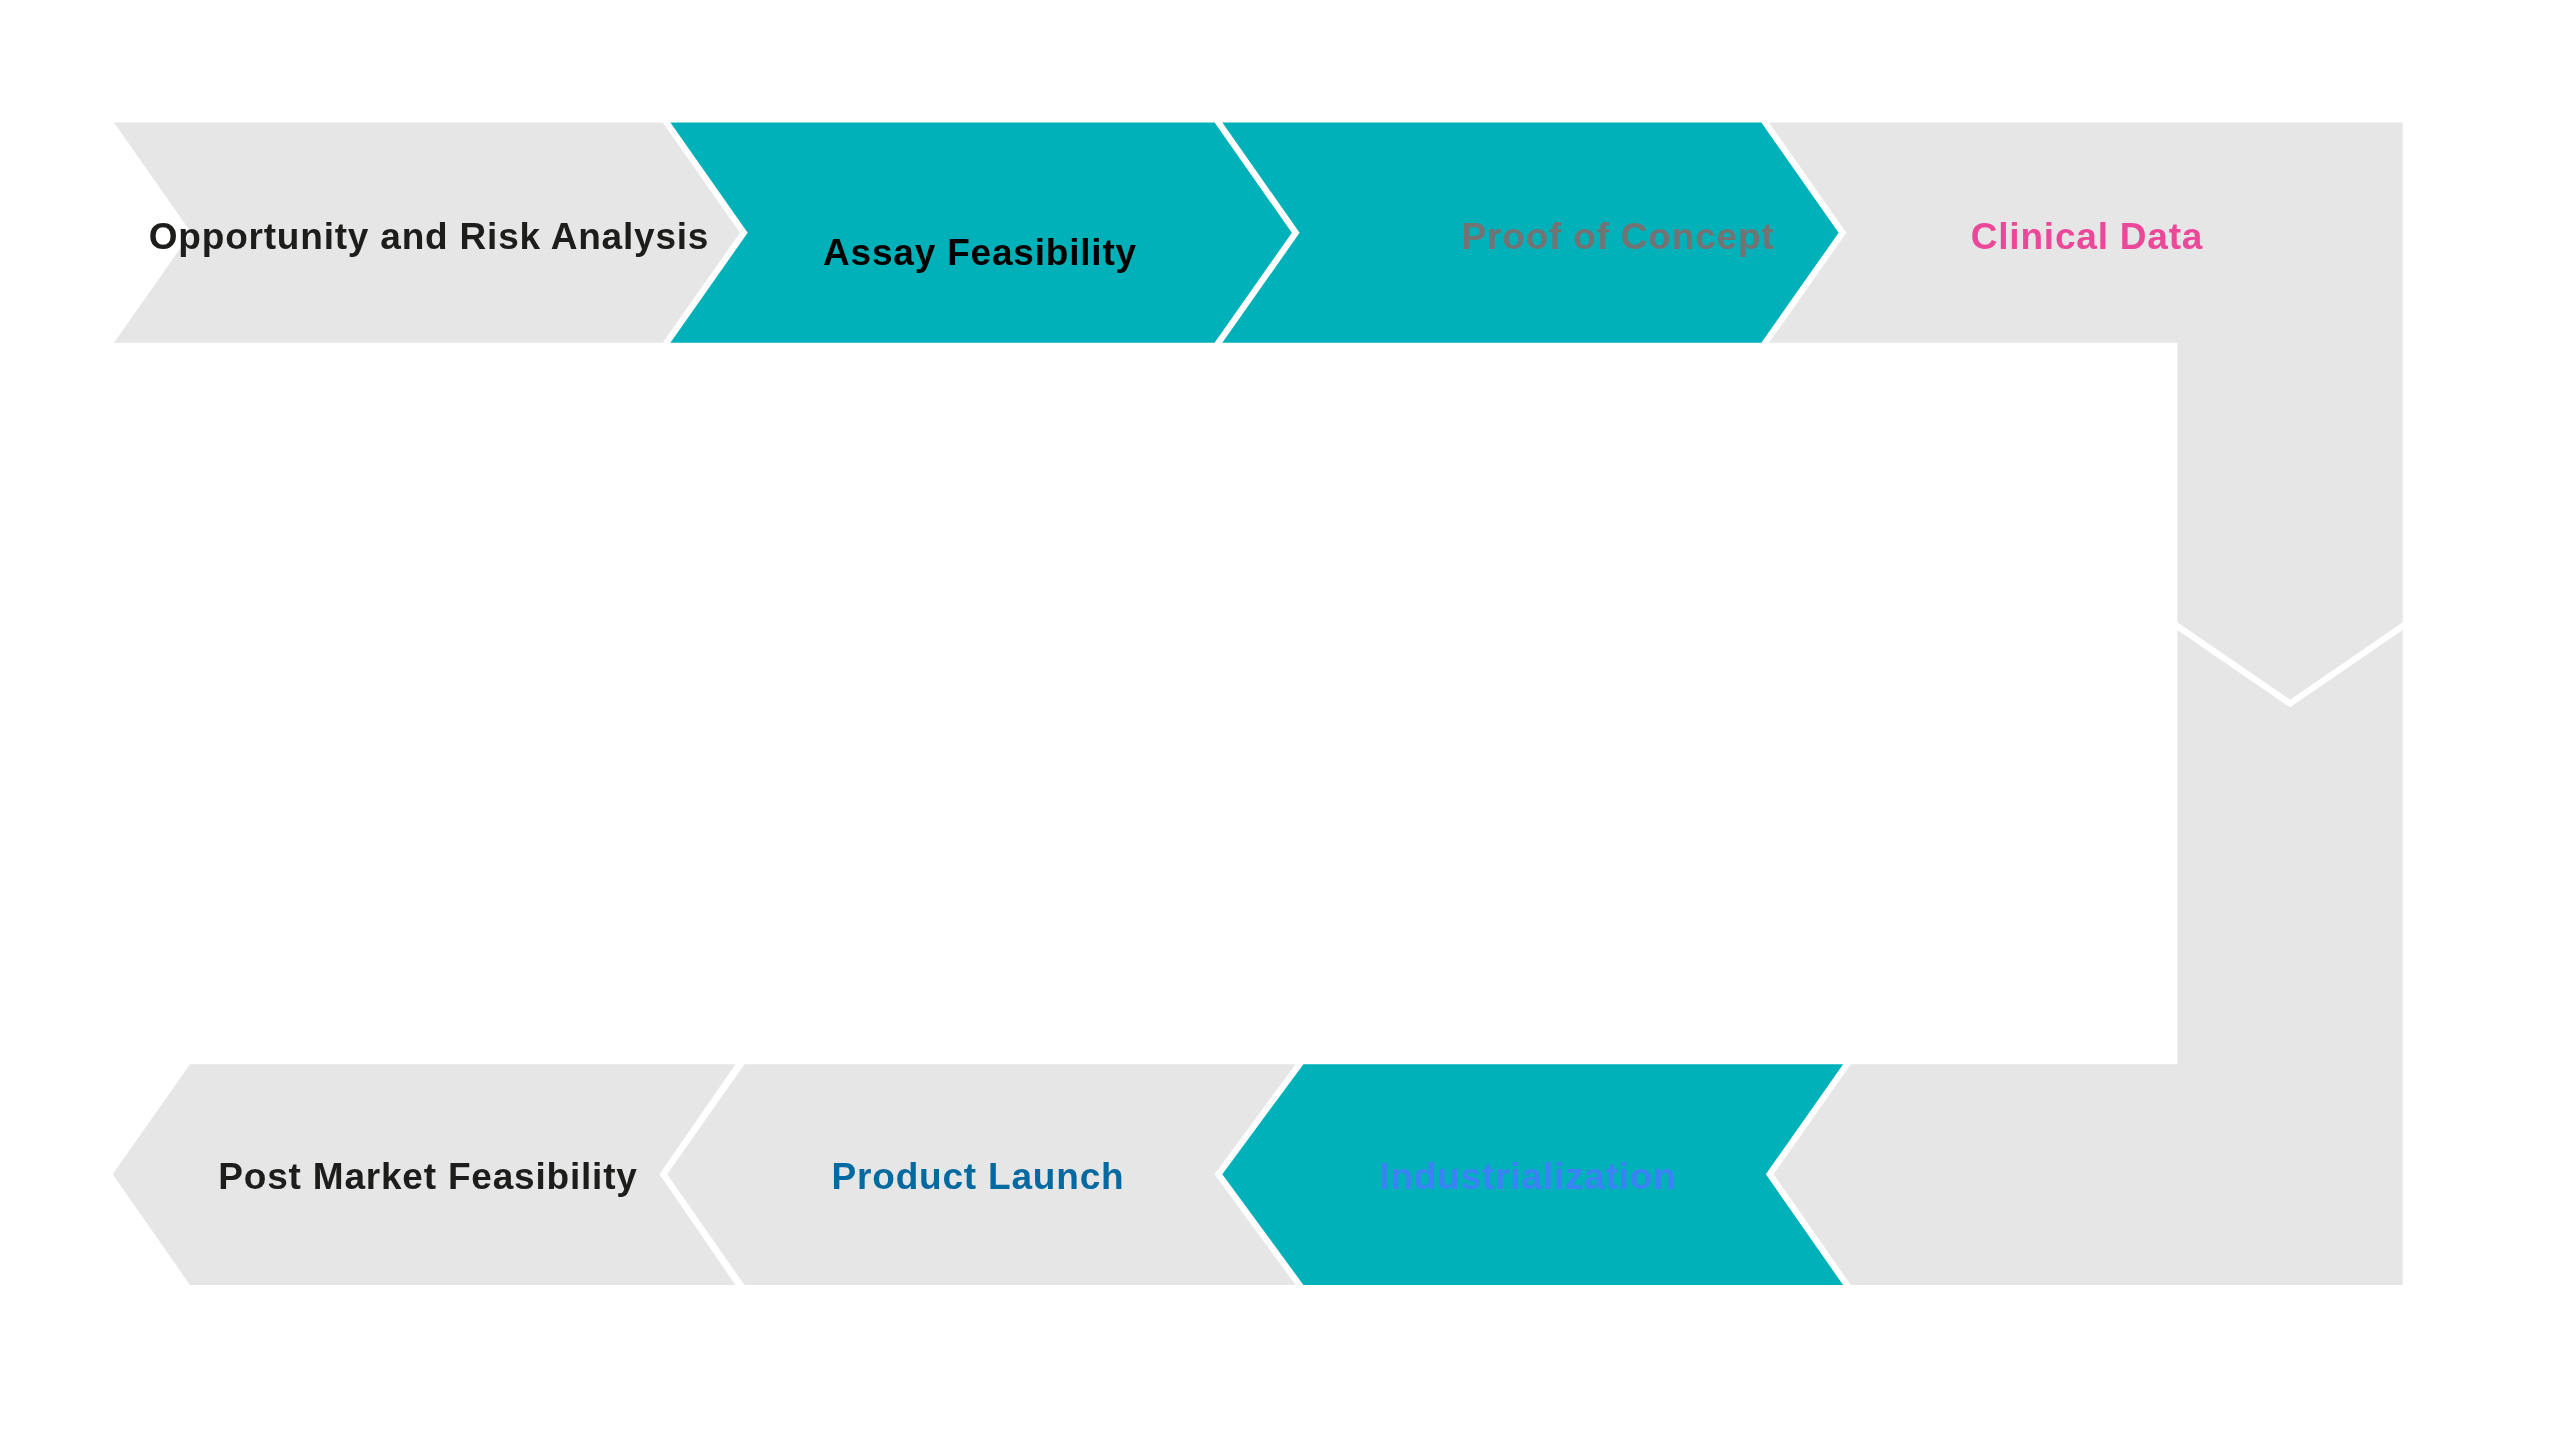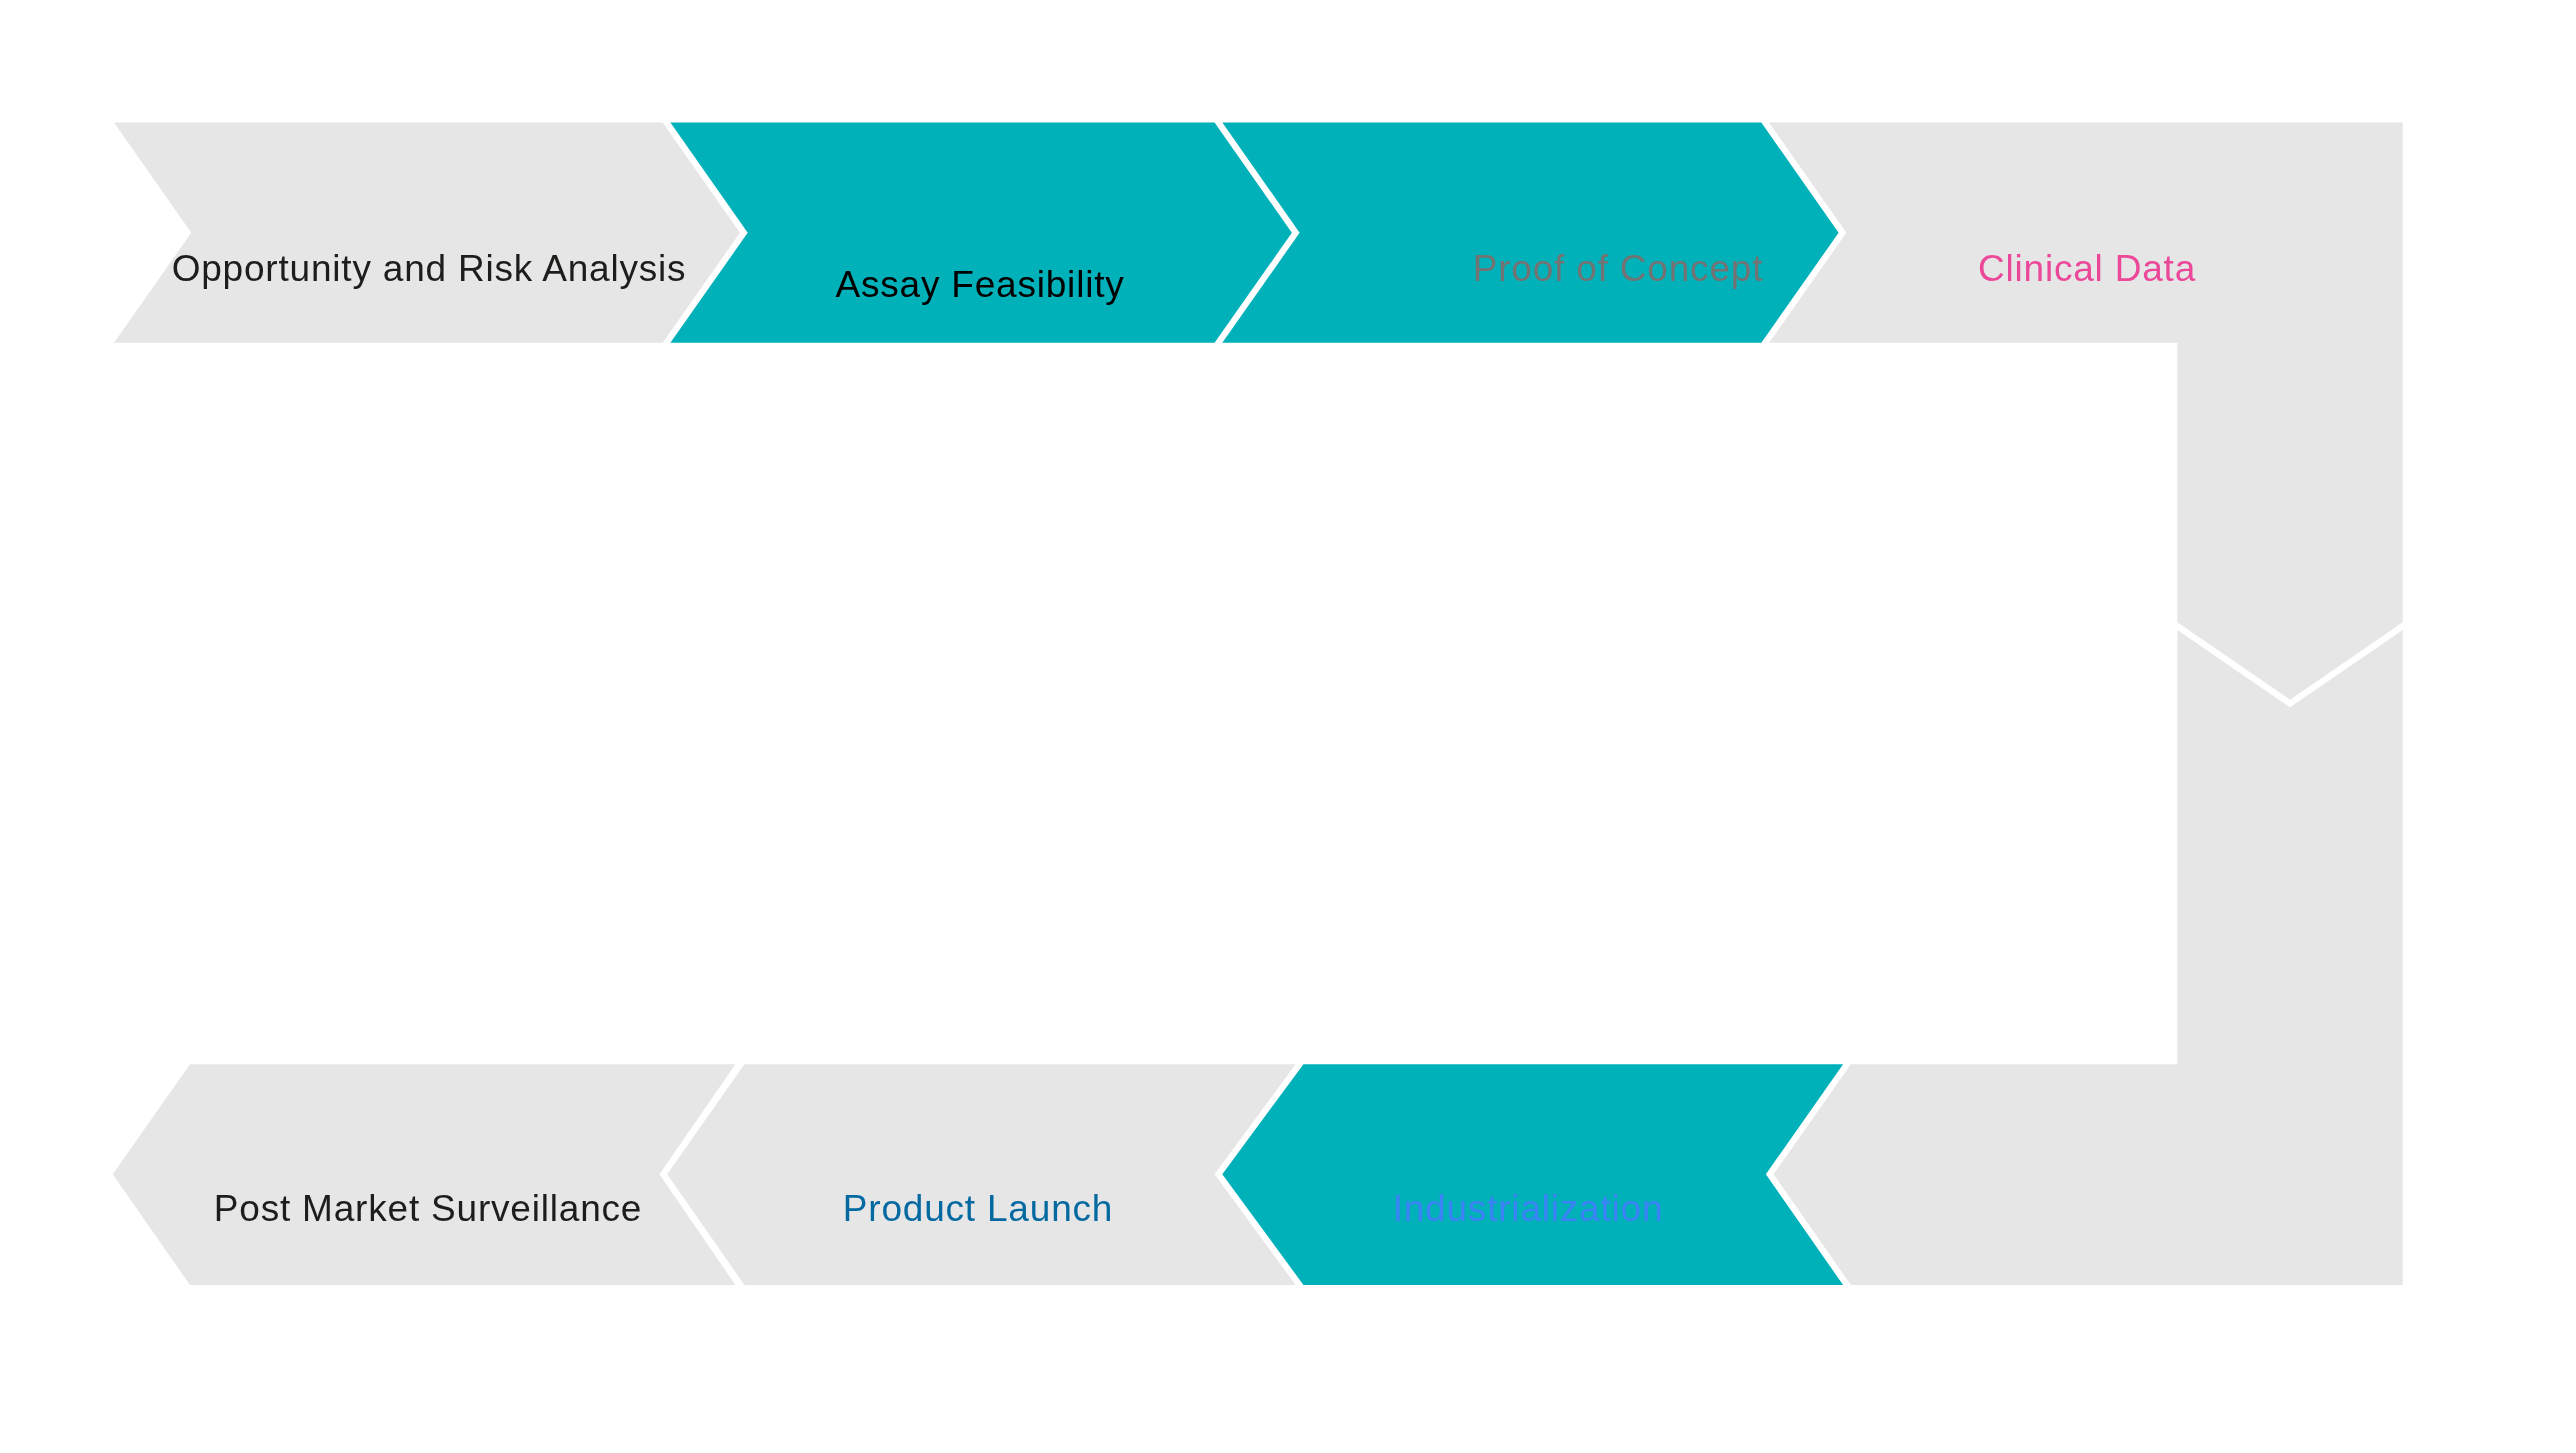--- a/index.html
+++ b/index.html
@@ -21,25 +21,24 @@
     top: 0;
     width: 2576px;
     height: 1454px;
     display: block;
   }
   .label {
     position: absolute;
     transform: translate(-50%, -50%);
     white-space: nowrap;
     font-size: 37px;
-    font-weight: 400;
+    font-weight: 700;
     letter-spacing: 0.8px;
     line-height: 1.2;
     text-align: center;
-    margin-top: 32px;
   }
 </style>
 </head>
 <body>
 
 <div class="canvas">
 
   <svg class="flow-svg" viewBox="0 0 4000 2257" xmlns="http://www.w3.org/2000/svg">
 
     <polygon points="177,190 1029,190 1149,361 1029,532 177,532 297,361" fill="#e6e6e7"></polygon>
@@ -65,16 +64,16 @@
 
   <div class="label" style="left: 1618px; top: 237px; color: #737373;">Proof of Concept</div>
 
   <div class="label" style="left: 2087px; top: 237px; color: #ec4899;">Clinical Data</div>
 
 
   <div class="label" style="left: 1528px; top: 1177px; color: #3b82f6; text-align: center;">Industrialization</div>
 
   <div class="label" style="left: 978px; top: 1177px; color: #0369a1;">Product Launch</div>
 
-  <div class="label" style="left: 428px; top: 1177px; color: rgb(29, 29, 27);">Post Market Surveillance</div>
+  <div class="label" style="left: 428px; top: 1177px; color: rgb(29, 29, 27);">Post Market Feasibility</div>
 
 </div>
 
 
 </body></html>

